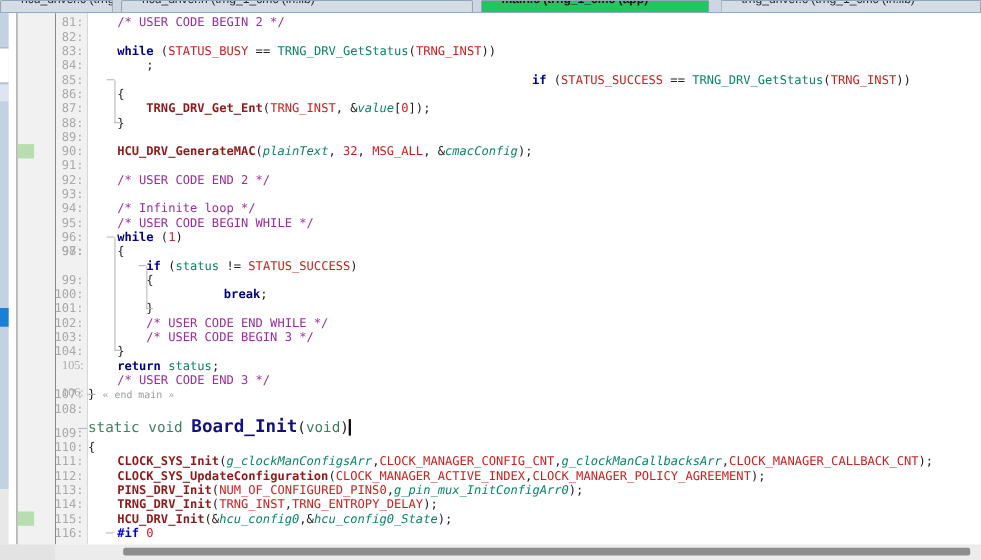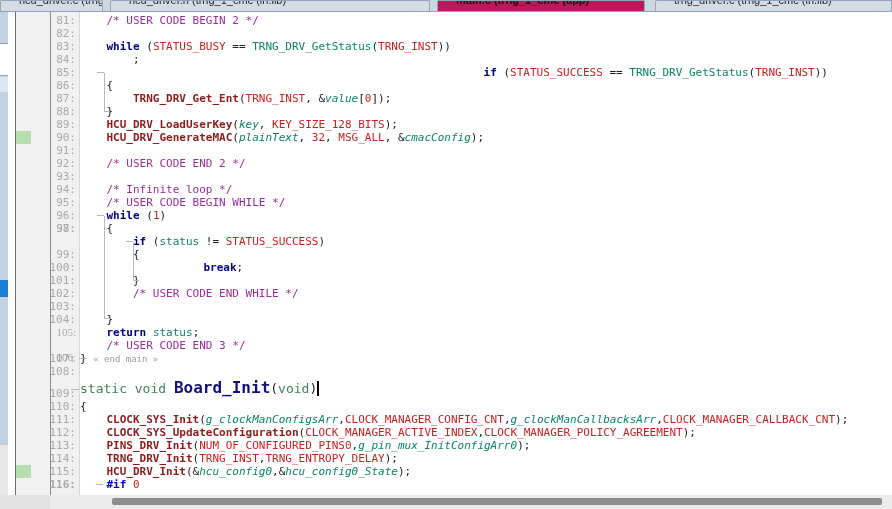--- a/index.html
+++ b/index.html
@@ -4,21 +4,21 @@
 <style>
   html,body{margin:0;padding:0;background:#fff;}
   #app{position:relative;width:892px;height:509px;overflow:hidden;
        font-family:"DejaVu Sans Mono","Liberation Mono",monospace;background:#fff;}
 
   
   #tabbar{position:absolute;left:0;top:0;width:892px;height:11px;background:#cdd7e2;
           border-bottom:1px solid #8ba6c4;}
   .tab{position:absolute;top:0;height:11px;overflow:hidden;background:#d4dce6;
        border:1px solid #93a5bb;border-bottom:none;border-radius:2px 2px 0 0;box-sizing:border-box;}
-  .tab.active{background:#be185d;}
+  .tab.active{background:#22c55e;}
   .tab .lbl{display:block;white-space:nowrap;font-family:"Liberation Sans","DejaVu Sans",sans-serif;
             font-size:11px;line-height:20px;margin-top:-11px;padding-left:18px;color:#222;}
   .tab.active .lbl{font-weight:bold;color:#111;}
 
   
   #leftstrip{position:absolute;left:0;top:12px;width:8px;height:433px;background:#c3d2e3;}
   #leftstrip .box1{position:absolute;left:0;top:31px;width:8px;height:31px;background:#fff;border-top:1px solid #98a6b6;border-bottom:1px solid #98a6b6;}
   #leftstrip .box2{position:absolute;left:0;top:65px;width:8px;height:15px;background:#dce6f0;}
   #leftstrip .bluemark{position:absolute;left:0;top:268px;width:8px;height:17px;background:#1b7fd4;}
   #leftstrip-bottom{position:absolute;left:0;top:445px;width:8px;height:50px;background:#e8e8e8;}
@@ -122,47 +122,47 @@
       <div class="gl" style="top: 339px; font-family: Liberation Serif, serif;">106:</div>
       <div class="gl" style="top: 340px;">107:</div>
       <div class="gl" style="top: 353px;">108:</div>
       <div class="gl tall" style="top: 366px; padding-left: 20px;">109:</div>
       <div class="gl" style="top: 388px;">110:</div>
       <div class="gl" style="top: 401px;">111:</div>
       <div class="gl" style="top: 414px;">112:</div>
       <div class="gl" style="top: 427px;">113:</div>
       <div class="gl" style="top: 440px;">114:</div>
       <div class="gl" style="top: 453px;">115:</div>
-      <div class="gl" style="top: 466px; font-weight: bold;">116:</div>
+      <div class="gl" style="top: 466px;">116:</div>
     </div>
   <div id="gutterborder"></div>
 
   <div id="code">
       <div class="cl" style="top: 2px;"><span class="cm">    /* USER CODE BEGIN 2 */</span></div>
       <div class="cl" style="top: 15px;"></div>
       <div class="cl" style="top: 28px;"><span class="pl">    </span><span class="kw">while</span><span class="pl"> (</span><span class="mc">STATUS_BUSY</span><span class="pl"> == </span><span class="fg">TRNG_DRV_GetStatus</span><span class="pl">(</span><span class="mc">TRNG_INST</span><span class="pl">))</span></div>
       <div class="cl" style="top: 41px;"><span class="pl">        ;</span></div>
       <div class="cl" style="top: 54px; text-align: right;"><span class="pl">    </span><span class="kw">if</span><span class="pl"> (</span><span class="mc">STATUS_SUCCESS</span><span class="pl"> == </span><span class="fg">TRNG_DRV_GetStatus</span><span class="pl">(</span><span class="mc">TRNG_INST</span><span class="pl">))</span></div>
       <div class="cl" style="top: 67px;"><span class="pl">    {</span></div>
       <div class="cl" style="top: 80px;"><span class="pl">        </span><span class="fr">TRNG_DRV_Get_Ent</span><span class="pl">(</span><span class="mc">TRNG_INST</span><span class="pl">, &amp;</span><span class="vi">value</span><span class="pl">[</span><span class="mc">0</span><span class="pl">]);</span></div>
       <div class="cl" style="top: 93px;"><span class="pl">    }</span></div>
-      <div class="cl" style="top: 106px;"><span class="pl">    </span><span class="fr">HCU_DRV_LoadUserKey</span><span class="pl">(</span><span class="vi">key</span><span class="pl">, </span><span class="mc">KEY_SIZE_128_BITS</span><span class="pl">);</span></div>
       <div class="cl" style="top: 119px;"><span class="pl">    </span><span class="fr">HCU_DRV_GenerateMAC</span><span class="pl">(</span><span class="vi">plainText</span><span class="pl">, </span><span class="mc">32</span><span class="pl">, </span><span class="mc">MSG_ALL</span><span class="pl">, &amp;</span><span class="vi">cmacConfig</span><span class="pl">);</span></div>
       <div class="cl" style="top: 132px;"></div>
       <div class="cl" style="top: 145px;"><span class="cm">    /* USER CODE END 2 */</span></div>
       <div class="cl" style="top: 158px;"></div>
       <div class="cl" style="top: 184px;"><span class="cm">    /* USER CODE BEGIN WHILE */</span></div>
       <div class="cl" style="top: 171px;"><span class="cm">    /* Infinite loop */</span></div>
       <div class="cl" style="top: 197px;"><span class="pl">    </span><span class="kw">while</span><span class="pl"> (</span><span class="mc">1</span><span class="pl">)</span></div>
       <div class="cl" style="top: 210px;"><span class="pl">    {</span></div>
       <div class="cl" style="top: 223px;"><span class="pl">        </span><span class="kw">if</span><span class="pl"> (</span><span class="vp">status</span><span class="pl"> != </span><span class="mc">STATUS_SUCCESS</span><span class="pl">)</span></div>
       <div class="cl" style="top: 236px;"><span class="pl">        {</span></div>
       <div class="cl" style="top: 249px; padding-left: 44px;"><span class="pl">            </span><span class="kw">break</span><span class="pl">;</span></div>
       <div class="cl" style="top: 262px;"><span class="pl">        }</span></div>
       <div class="cl" style="top: 275px;"><span class="cm">        /* USER CODE END WHILE */</span></div>
+      <div class="cl" style="top: 288px;"><span class="cm">        /* USER CODE BEGIN 3 */</span></div>
       <div class="cl" style="top: 301px;"><span class="pl">    }</span></div>
       <div class="cl" style="top: 314px;"><span class="pl">    </span><span class="kw">return</span><span class="pl"> </span><span class="vp">status</span><span class="pl">;</span></div>
       <div class="cl" style="top: 327px;"><span class="cm">    /* USER CODE END 3 */</span></div>
       <div class="cl" style="top: 340px;"><span class="pl">} </span><span class="an">« end main »</span></div>
       <div class="cl" style="top: 353px;"></div>
       <div class="cl tall" style="top: 366px;"><span class="t1">static</span><span class="pl"> </span><span class="t1">void</span><span class="pl"> </span><span class="fn">Board_Init</span><span class="pl">(</span><span class="t1">void</span><span class="pl">)</span><span class="caret"></span></div>
       <div class="cl" style="top: 388px;"><span class="pl">{</span></div>
       <div class="cl" style="top: 401px;"><span class="pl">    </span><span class="fr">CLOCK_SYS_Init</span><span class="pl">(</span><span class="vi">g_clockManConfigsArr</span><span class="pl">,</span><span class="mc">CLOCK_MANAGER_CONFIG_CNT</span><span class="pl">,</span><span class="vi">g_clockManCallbacksArr</span><span class="pl">,</span><span class="mc">CLOCK_MANAGER_CALLBACK_CNT</span><span class="pl">);</span></div>
       <div class="cl" style="top: 414px;"><span class="pl">    </span><span class="fr">CLOCK_SYS_UpdateConfiguration</span><span class="pl">(</span><span class="mc">CLOCK_MANAGER_ACTIVE_INDEX</span><span class="pl">,</span><span class="mc">CLOCK_MANAGER_POLICY_AGREEMENT</span><span class="pl">);</span></div>
       <div class="cl" style="top: 427px;"><span class="pl">    </span><span class="fr">PINS_DRV_Init</span><span class="pl">(</span><span class="mc">NUM_OF_CONFIGURED_PINS0</span><span class="pl">,</span><span class="vi">g_pin_mux_InitConfigArr0</span><span class="pl">);</span></div>

